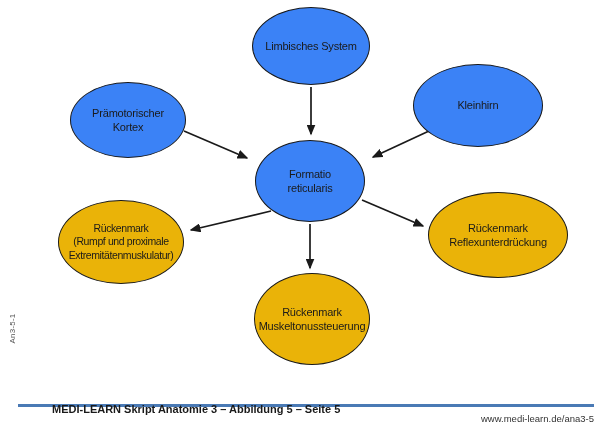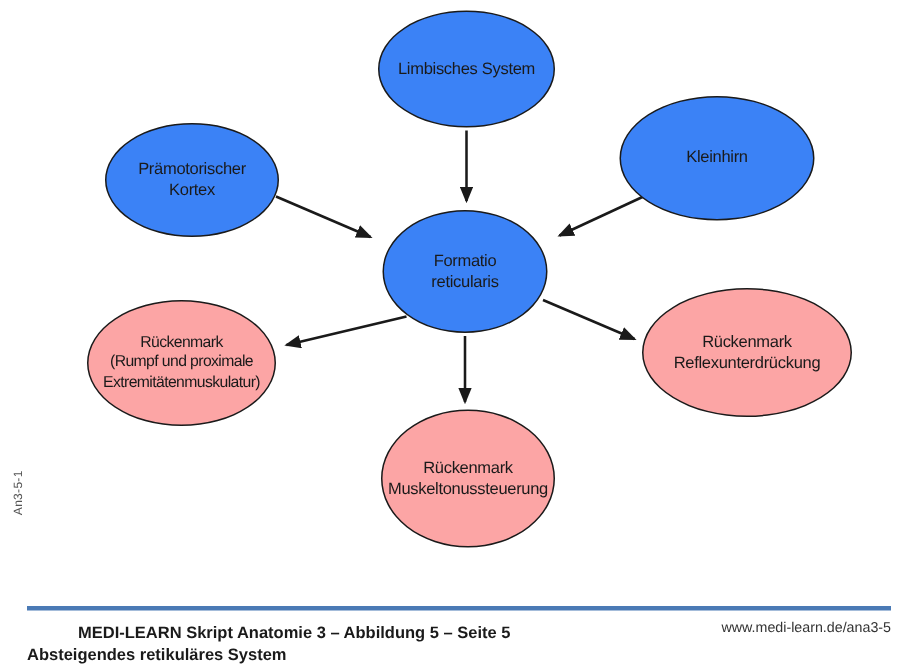--- a/index.html
+++ b/index.html
@@ -18,21 +18,21 @@
     align-items: center;
     justify-content: center;
     text-align: center;
     font-size: 11px;
     line-height: 1.3;
     color: #1a1a1a;
     letter-spacing: -0.2px;
     white-space: pre-line;
   }
   .node--light { background: #3b82f6; }
-  .node--dark  { background: #fca5a5; }
+  .node--dark  { background: #eab308; }
 
   .node-limbisches   { left: 252px; top: 7px;   width: 118px; height: 78px; }
   .node-praemotor    { left: 70px;  top: 82px;  width: 116px; height: 76px; }
   .node-kleinhirn    { left: 413px; top: 64px;  width: 130px; height: 83px; }
   .node-formatio     { left: 255px; top: 140px; width: 110px; height: 82px; text-align: center; }
   .node-rumpf        { left: 58px;  top: 200px; width: 126px; height: 84px; font-size: 10.5px; letter-spacing: -0.4px; }
   .node-reflex       { left: 428px; top: 192px; width: 140px; height: 86px; }
   .node-muskeltonus  { left: 254px; top: 273px; width: 116px; height: 92px; }
 
   .side-label {
@@ -46,21 +46,21 @@
     color: #555555;
     letter-spacing: 0.2px;
   }
 
   .footer { position: absolute; left: 0; top: 398px; width: 600px; height: 49px; }
   .footer-rule {
     position: absolute; left: 18px; top: 6px; width: 576px; height: 2.5px;
     background: #4a7ab5;
   }
   .footer-title {
-    position: absolute; left: 18px; top: 18px;
+    position: absolute; left: 18px; top: 5px;
     font-size: 11px; font-weight: bold; color: #1a1a1a; padding-left: 34px;
   }
   .footer-url {
     position: absolute; right: 6px; top: 15px;
     font-size: 9.5px; color: #333333; margin-left: 37px;
   }
   .footer-subtitle {
     position: absolute; left: 18px; top: 33px;
     font-size: 11px; font-weight: bold; color: #1a1a1a;
   }
@@ -111,16 +111,15 @@
     <span>Rückenmark
 Muskeltonussteuerung</span>
   </div>
 
   <div class="side-label">An3-5-1</div>
 
   <div class="footer">
     <div class="footer-rule"></div>
     <div class="footer-title">MEDI-LEARN Skript Anatomie 3 – Abbildung 5 – Seite 5</div>
     <div class="footer-url">www.medi-learn.de/ana3-5</div>
-    <div class="footer-subtitle">Absteigendes retikuläres System</div>
   </div>
 
 </div>
 
 </body></html>

